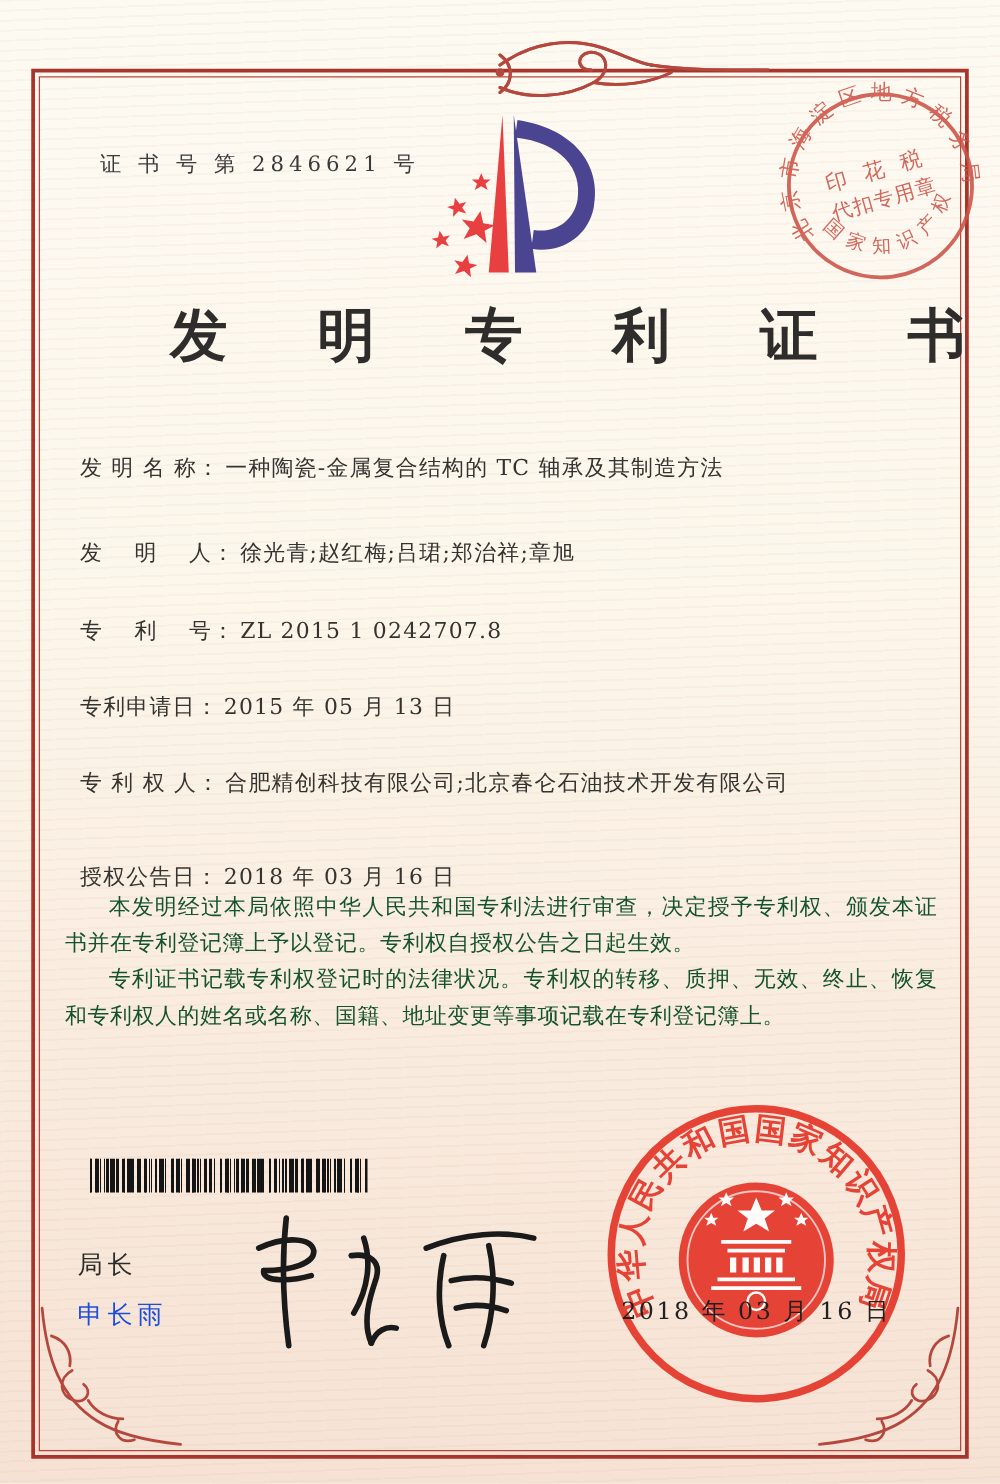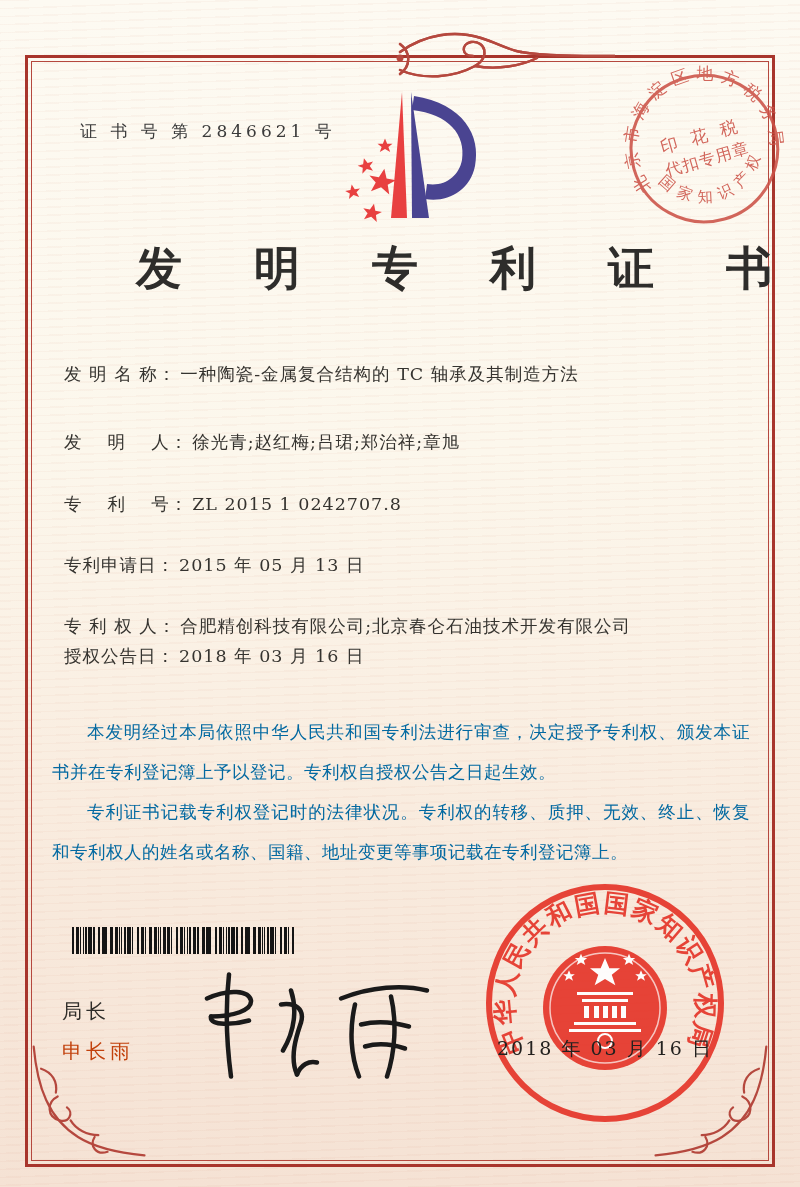--- a/index.html
+++ b/index.html
@@ -31,33 +31,33 @@
   }
   
   .field-row{
     position:absolute;left:64px;right:55px;
     font-size:17.5px;color:#35332f;letter-spacing:1px;white-space:nowrap;
   }
   .field-row .lbl{margin-right:4px;}
   
   .body-block{
     position:absolute;left:52px;top:712px;width:698px;
-    font-size:17.5px;line-height:40px;color:#0369a1;text-align:justify;letter-spacing:0.5px;
+    font-size:17.5px;line-height:29px;color:#14532d;text-align:justify;letter-spacing:0.5px;
   }
   .body-block p{margin:0;text-indent:2em;}
   
   .barcode{
     position:absolute;left:72px;top:927px;width:222px;height:27px;
     background-image:
       repeating-linear-gradient(90deg,#141414 0 2px,rgba(0,0,0,0) 2px 4px,#141414 4px 7px,rgba(0,0,0,0) 7px 8px,#141414 8px 9px,rgba(0,0,0,0) 9px 13px),
       repeating-linear-gradient(90deg,#141414 0 1px,rgba(0,0,0,0) 1px 5px,#141414 5px 6px,rgba(0,0,0,0) 6px 11px);
   }
   
   .director-label{position:absolute;left:62px;top:998px;font-size:20px;color:#2e2c29;letter-spacing:4px;}
-  .director-name{position:absolute;left:62px;top:1038px;font-size:20px;color:#c2410c;letter-spacing:4px;}
+  .director-name{position:absolute;left:62px;top:1038px;font-size:20px;color:#1d4ed8;letter-spacing:4px;}
   .signature{position:absolute;left:195px;top:962px;width:260px;height:125px;}
   .office-seal{position:absolute;left:480px;top:878px;width:250px;height:250px;opacity:0.93;}
   .issue-date{position:absolute;left:497px;top:1036px;font-size:19px;letter-spacing:2px;color:#23211f;z-index:6;}
   
   .top-ornament{position:absolute;left:185px;top:22px;width:430px;height:66px;}
   .corner-flourish{position:absolute;bottom:26px;width:120px;height:120px;}
   .corner-br{right:30px;}
   .corner-bl{left:30px;transform:scaleX(-1);}
   .logo{position:absolute;left:328px;top:80px;width:172px;height:152px;}
   .tax-seal{position:absolute;left:616px;top:60px;width:178px;height:178px;transform:rotate(-16deg);opacity:0.88;}
@@ -152,21 +152,21 @@
 </div>
 <div class="field-row" style="top:492px">
   <span class="lbl">专　 利　 号：</span><span>ZL 2015 1 0242707.8</span>
 </div>
 <div class="field-row" style="top:553px">
   <span class="lbl">专利申请日：</span><span>2015 年 05 月 13 日</span>
 </div>
 <div class="field-row" style="top:614px">
   <span class="lbl">专 利 权 人：</span><span>合肥精创科技有限公司;北京春仑石油技术开发有限公司</span>
 </div>
-<div class="field-row" style="top:644px">
+<div class="field-row" style="top:689px">
   <span class="lbl">授权公告日：</span><span>2018 年 03 月 16 日</span>
 </div>
 
 <div class="body-block">
   <p>本发明经过本局依照中华人民共和国专利法进行审查，决定授予专利权、颁发本证书并在专利登记簿上予以登记。专利权自授权公告之日起生效。</p>
   <p>专利证书记载专利权登记时的法律状况。专利权的转移、质押、无效、终止、恢复和专利权人的姓名或名称、国籍、地址变更等事项记载在专利登记簿上。</p>
 </div>
 
 <div class="barcode"></div>
 

